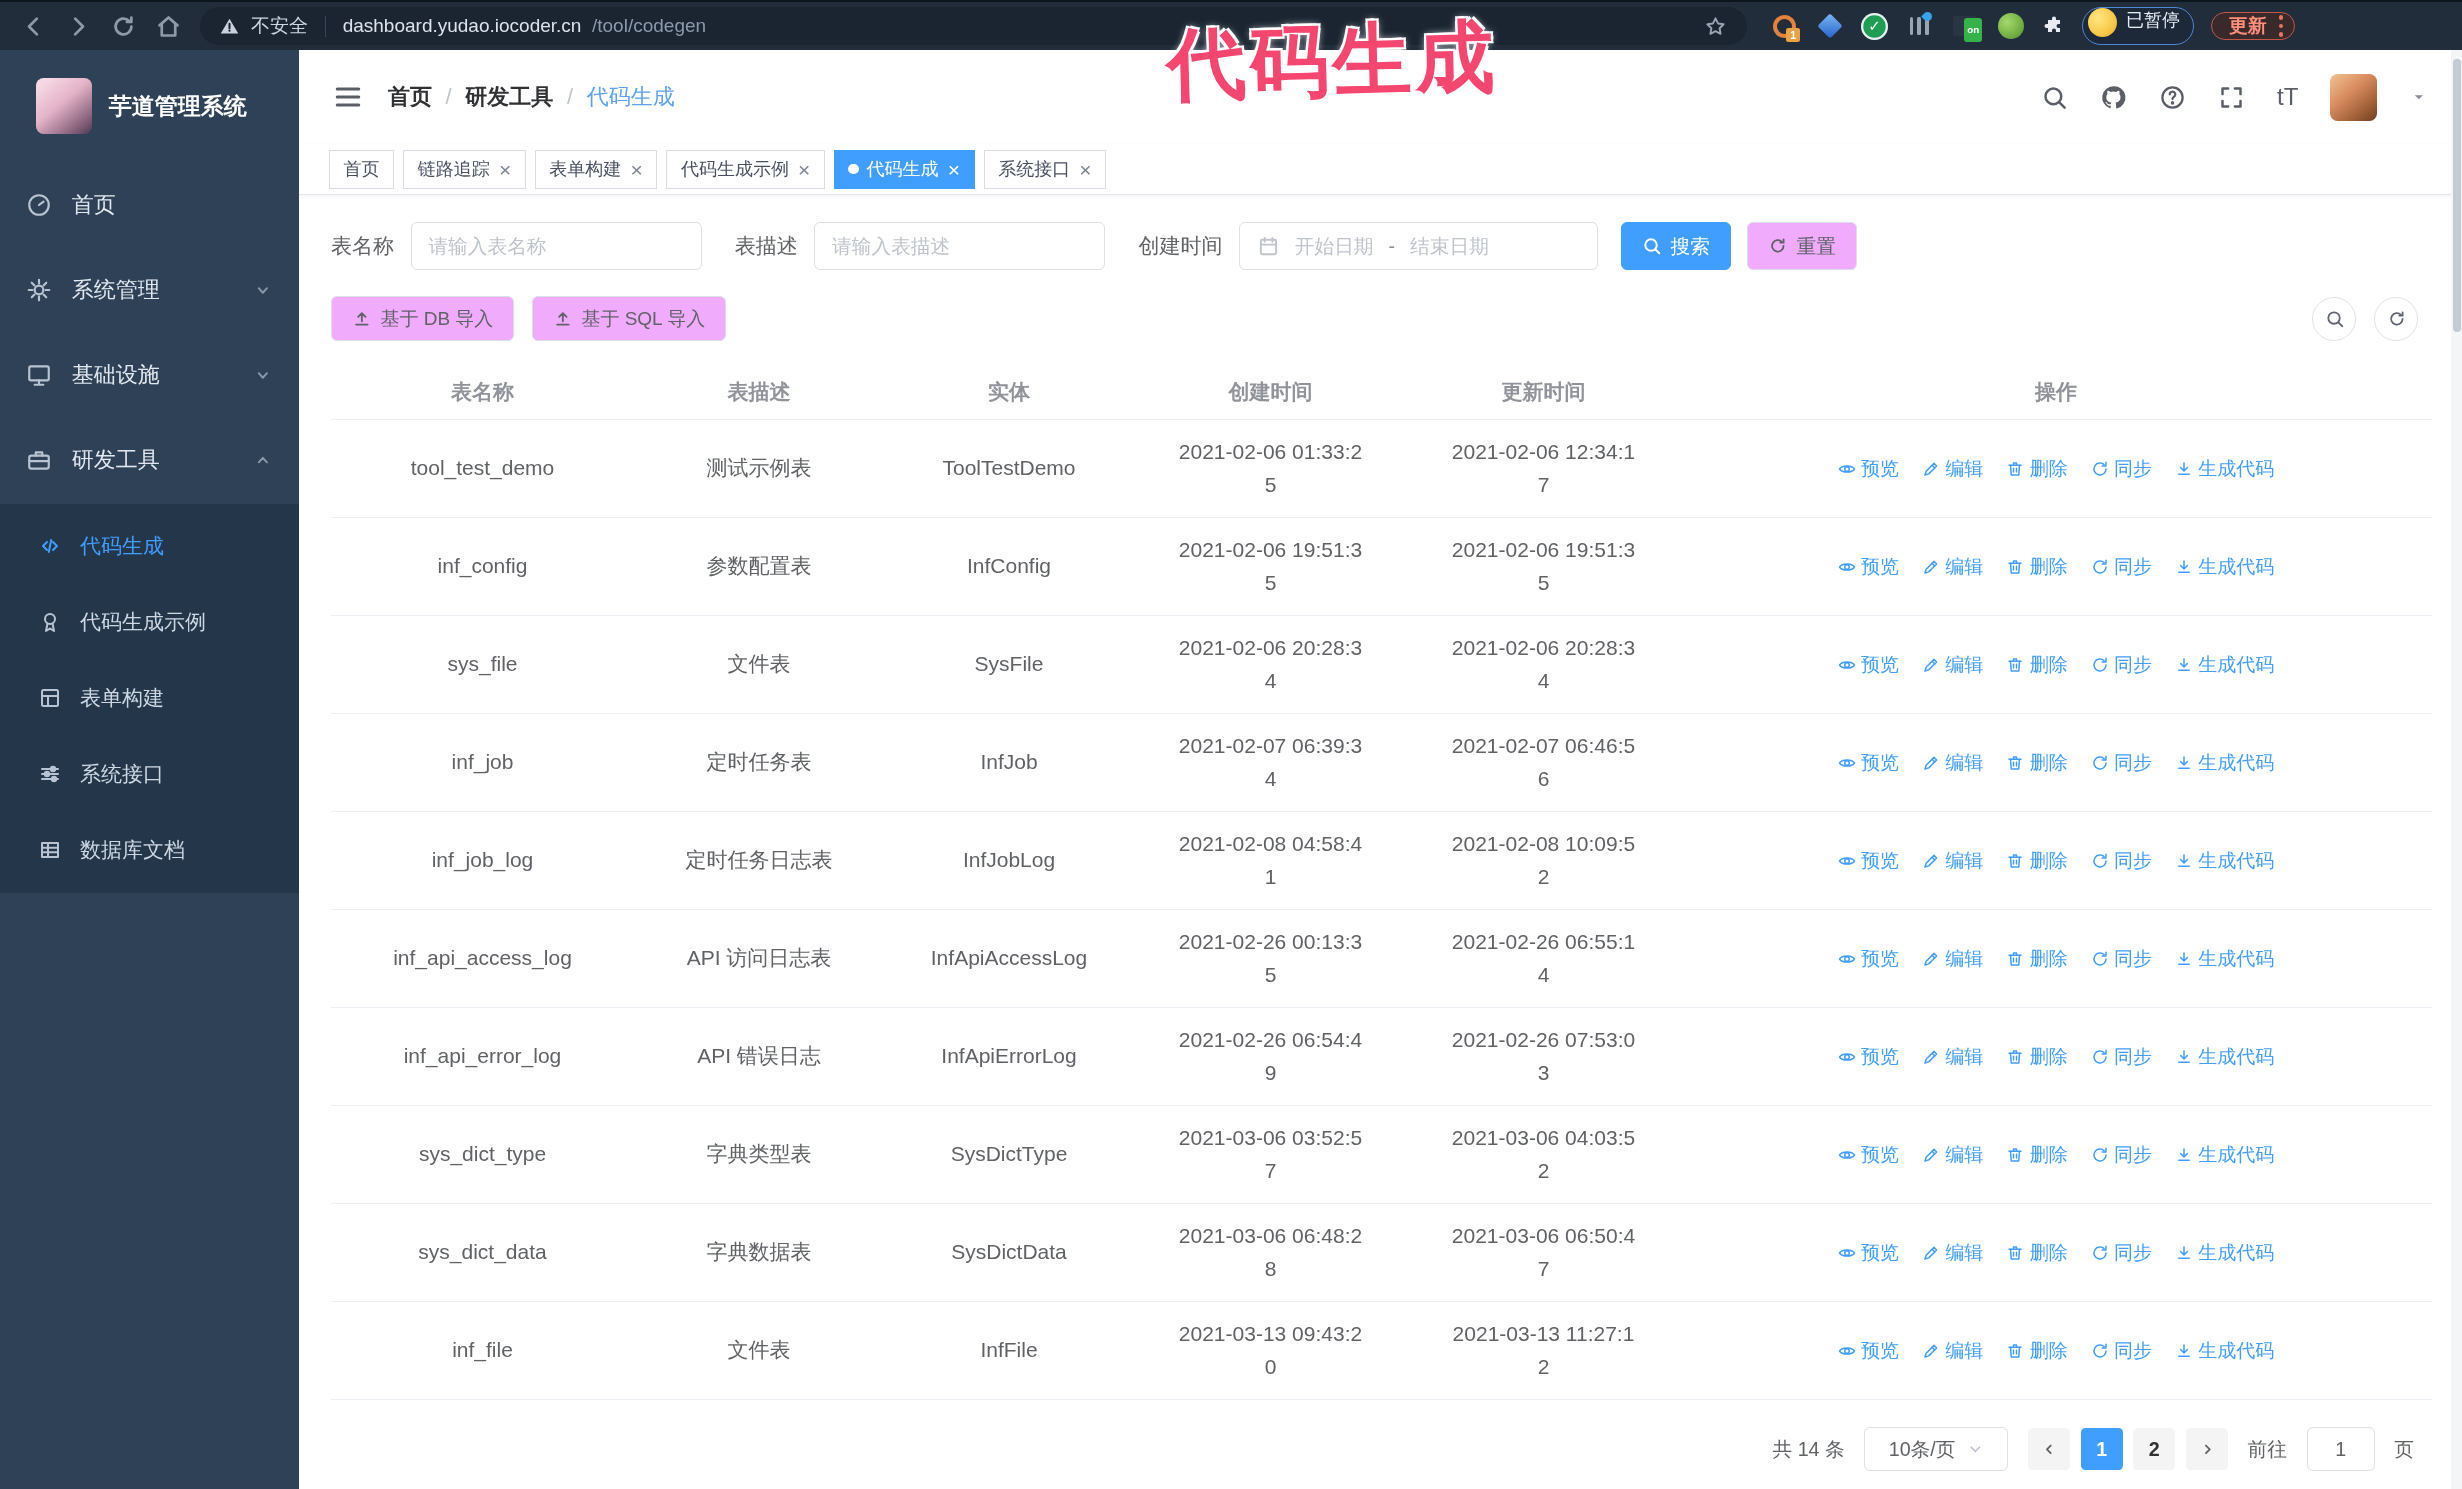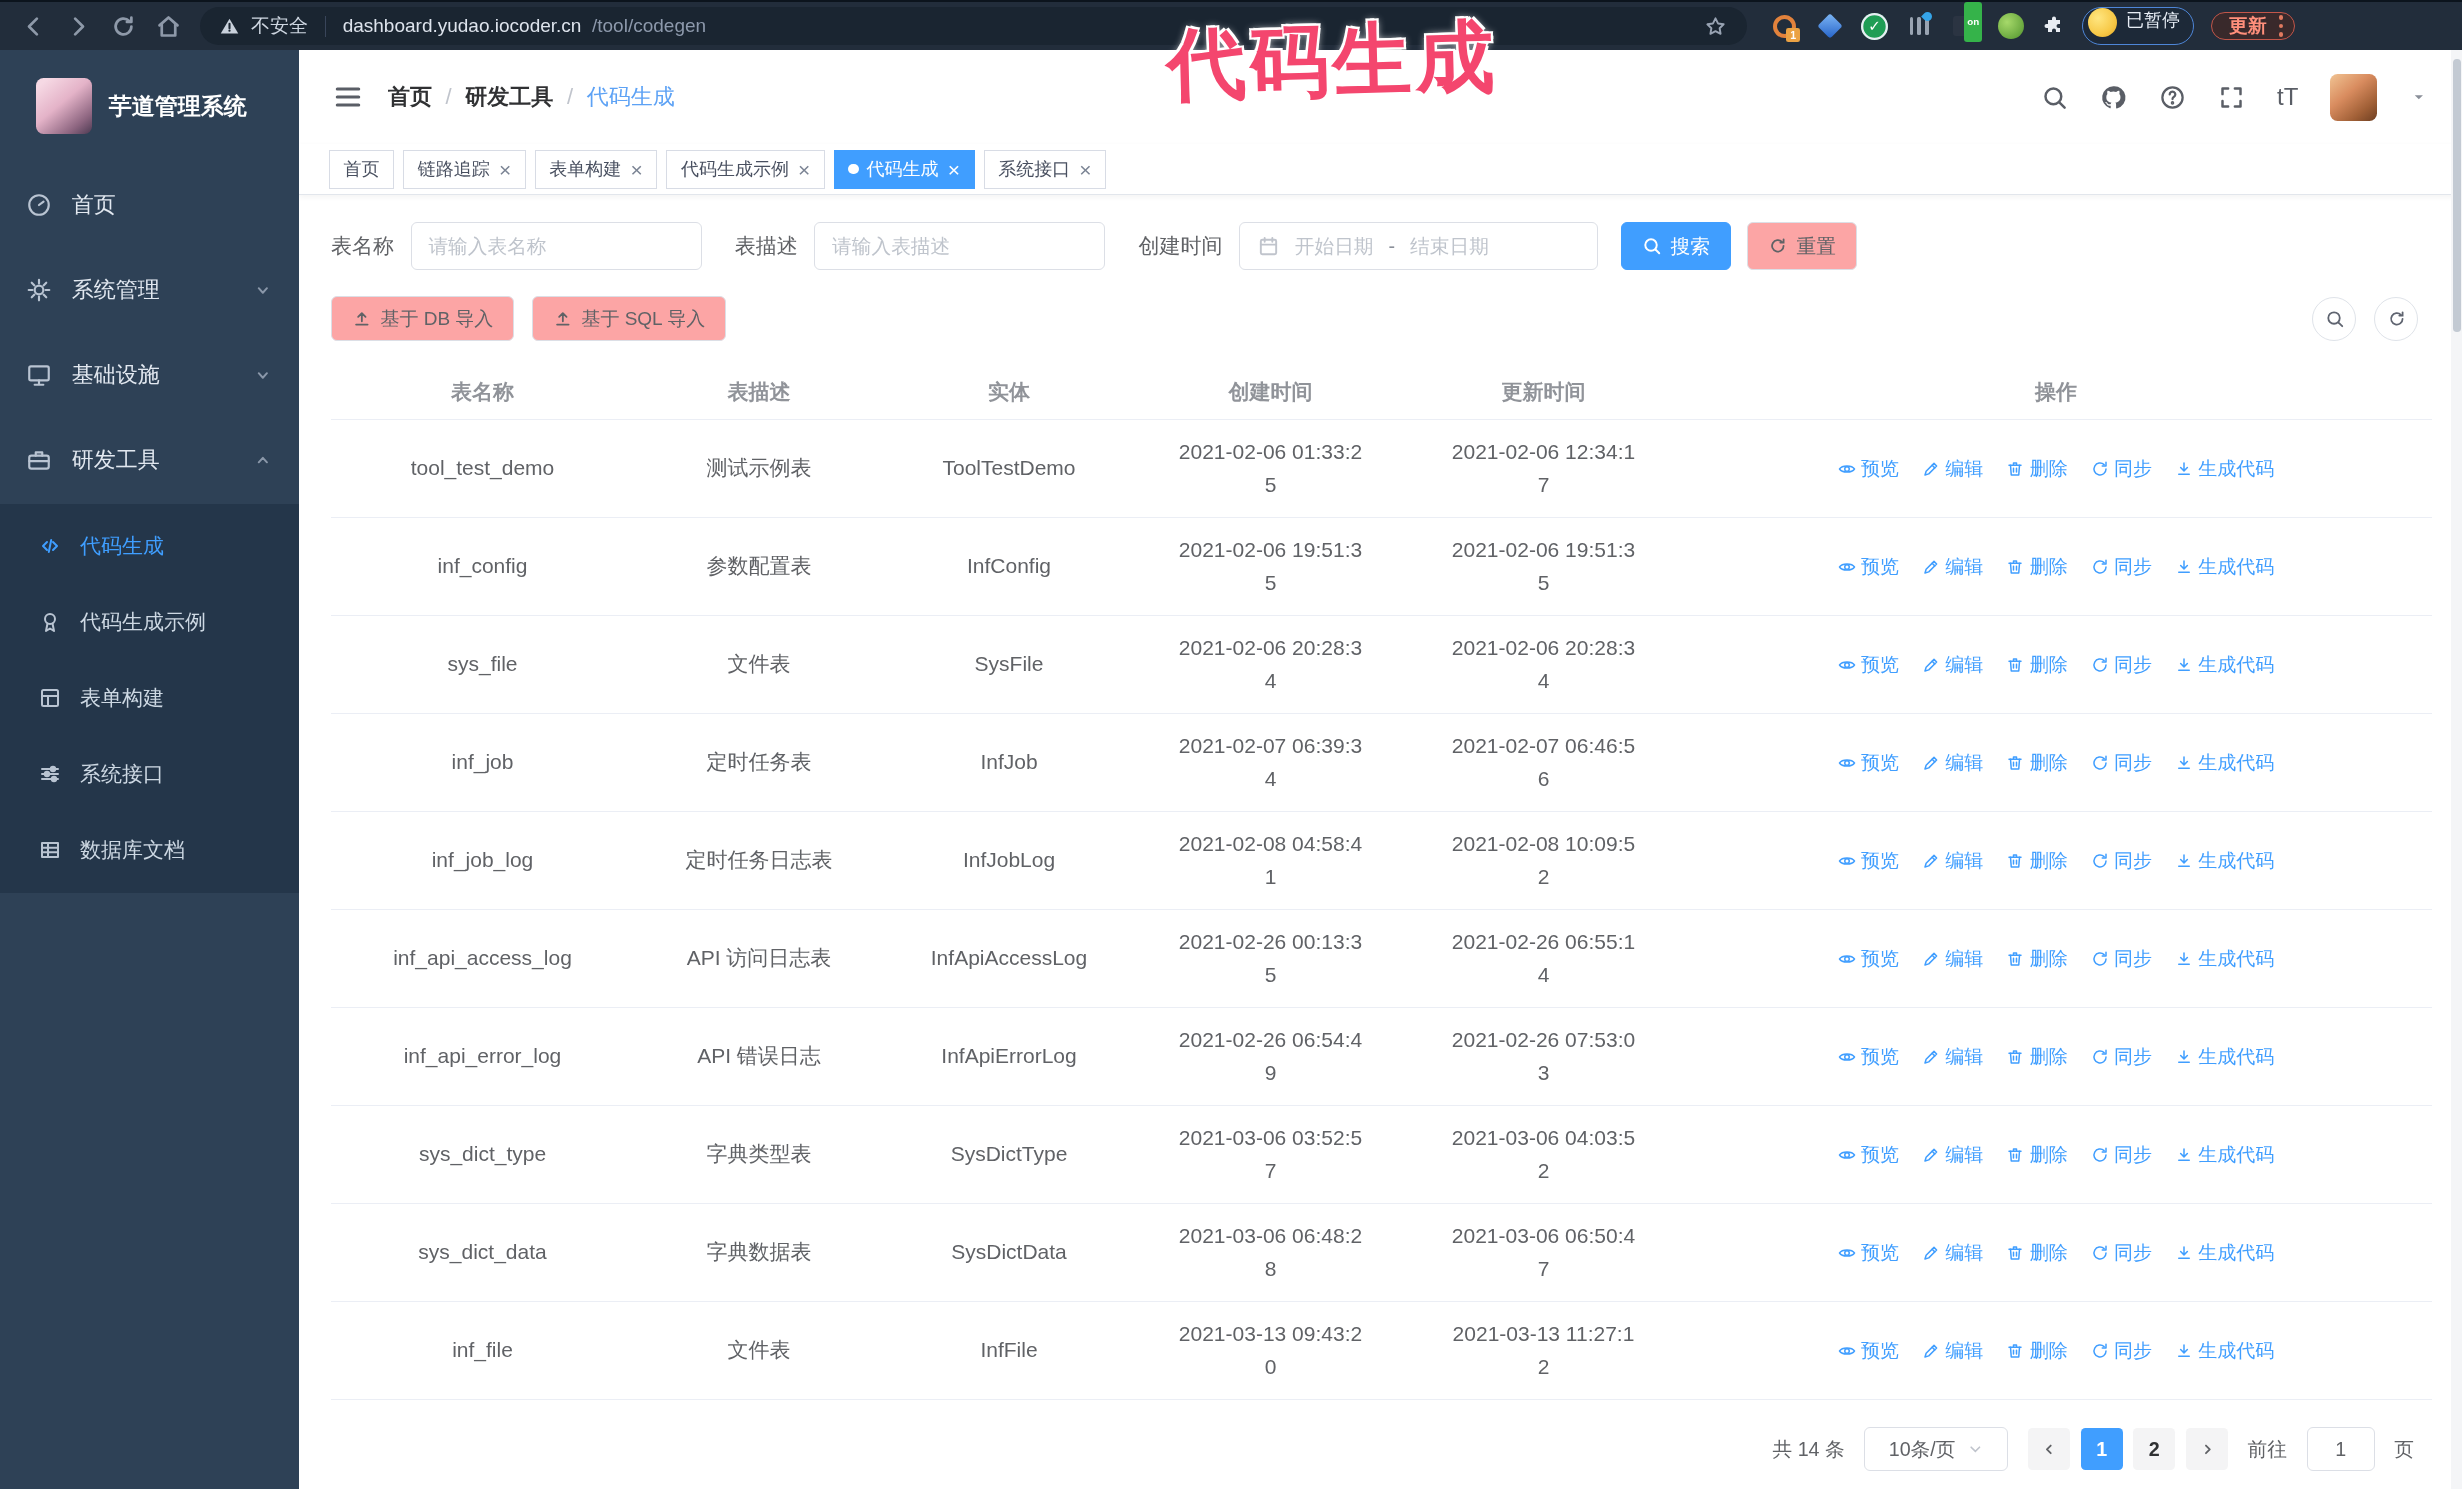--- a/index.html
+++ b/index.html
@@ -27,21 +27,21 @@
   .ext-badge{position:absolute;right:-1.5px;bottom:-1.5px;width:13.6px;height:13.6px;background:#eba244;
     color:#fff;font-size:10.6px;font-weight:700;display:flex;align-items:center;justify-content:center;border-radius:2.3px;}
   .ext-gem{width:18px;height:18px;transform:rotate(45deg);background:linear-gradient(135deg,#7db6f5,#2563c8);border-radius:3px;}
   .ext-green{width:27px;height:27px;border-radius:50%;background:#1f9d55;color:#fff;font-size:15px;font-weight:700;
     display:flex;align-items:center;justify-content:center;box-shadow:0 0 0 2.3px #e8edf3 inset;}
   .ext-sliders{display:flex;gap:3.8px;align-items:center;}
   .ext-sliders i{width:3.8px;height:18px;background:#9aa4b2;border-radius:1.5px;}
   .ext-drop{position:absolute;top:0;right:1.5px;width:9px;height:9px;border-radius:50% 50% 50% 0;background:#35a4e8;transform:rotate(45deg);}
   .ext-on-box{width:24px;height:19.7px;background:#2b3442;border-radius:3px;}
   .ext-on-label{position:absolute;bottom:-1.5px;right:-3px;background:#35b34a;color:#fff;font-size:9.8px;font-weight:700;
-    padding:14px 3px;border-radius:3px;line-height:1.2;}
+    padding:6px 3px;border-radius:3px;line-height:1.2;}
   .ext-frog{width:26px;height:26px;border-radius:50%;background:radial-gradient(circle at 35% 35%,#a6d96a,#6aa83f 70%,#4c8130);}
   .ext-puzzle{width:24px;height:24px;color:#e8ecf2;}
   .profile-pill{height:38px;border:1.5px solid #4e86d8;border-radius:19.7px;background:#1d2938;display:flex;
     align-items:flex-start;gap:9px;padding:0 13.6px 0 4.5px;color:#e8eef6;font-size:18px;flex:0 0 auto;box-sizing:border-box;}
   .emoji{width:29px;height:29px;border-radius:50%;background:radial-gradient(circle at 35% 35%,#ffe680,#f7c948 60%,#e8a820);}
   .update-pill{height:28px;border:1.5px solid #c2564a;border-radius:19.7px;background:#39292b;display:flex;
     align-items:center;gap:12px;padding:0 10.6px 0 16.7px;color:#ff8f7b;font-size:19px;font-weight:700;flex:0 0 auto;box-sizing:border-box;}
   .dots{display:flex;flex-direction:column;gap:3.8px;}
   .dots i{width:4.5px;height:4.5px;border-radius:50%;background:#e0795f;}
 
@@ -90,21 +90,21 @@
   .f-label{margin-right:16.7px;white-space:nowrap;}
   .gap{width:33px;flex:0 0 auto;}
   .inp{width:291px;height:48px;border:1.5px solid #dcdfe6;border-radius:6px;padding:0 16.7px;font-size:19.7px;
     color:#606266;box-sizing:border-box;outline:none;font-family:inherit;background:#fff;}
   .inp::placeholder{color:#bfc4cc;}
   .date-range{width:359px;height:48px;border:1.5px solid #dcdfe6;border-radius:6px;display:flex;align-items:center;
     gap:15px;padding:0 16.7px;color:#bfc4cc;font-size:19.7px;box-sizing:border-box;}
   .cal{width:23px;height:23px;color:#c0c4cc;flex:0 0 auto;}
   .date-sep{color:#8a8f99;}
   .btn{height:48px;border-radius:6px;display:inline-flex;align-items:center;gap:9px;font-size:19.7px;
-    padding:0 19.7px;cursor:pointer;border:1.5px solid #dcdfe6;background:#fca5a5;color:#606266;box-sizing:border-box;white-space:nowrap;}
+    padding:0 19.7px;cursor:pointer;border:1.5px solid #dcdfe6;background:#f0abfc;color:#606266;box-sizing:border-box;white-space:nowrap;}
   .btn .bic{width:19.7px;height:19.7px;}
   .btn.primary{background:#409EFF;border-color:#409EFF;color:#fff;}
 
   .toolbar-row{margin-top:26px;display:flex;align-items:center;gap:18px;}
   .circle-btns{margin-left:auto;display:flex;gap:18px;margin-right:13.6px;}
   .cbtn{width:44px;height:44px;border-radius:50%;border:1.5px solid #dfe3e9;display:flex;align-items:center;
     justify-content:center;color:#5f6470;background:#fff;cursor:pointer;box-sizing:border-box;}
   .cbtn .bic{width:19.7px;height:19.7px;}
 
   .table{margin-top:23px;font-size:21px;color:#606266;}

